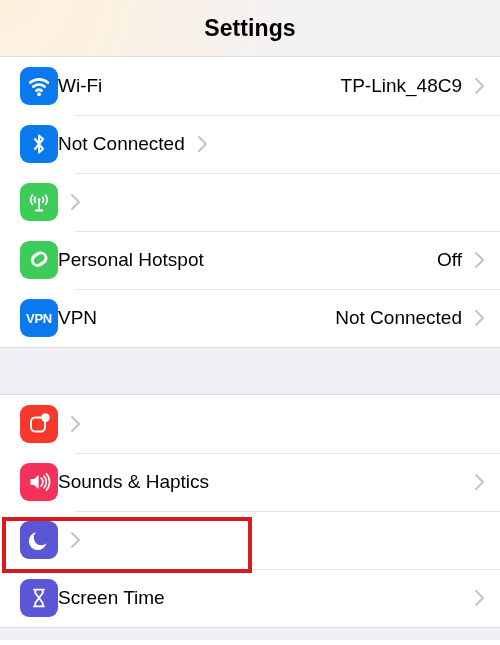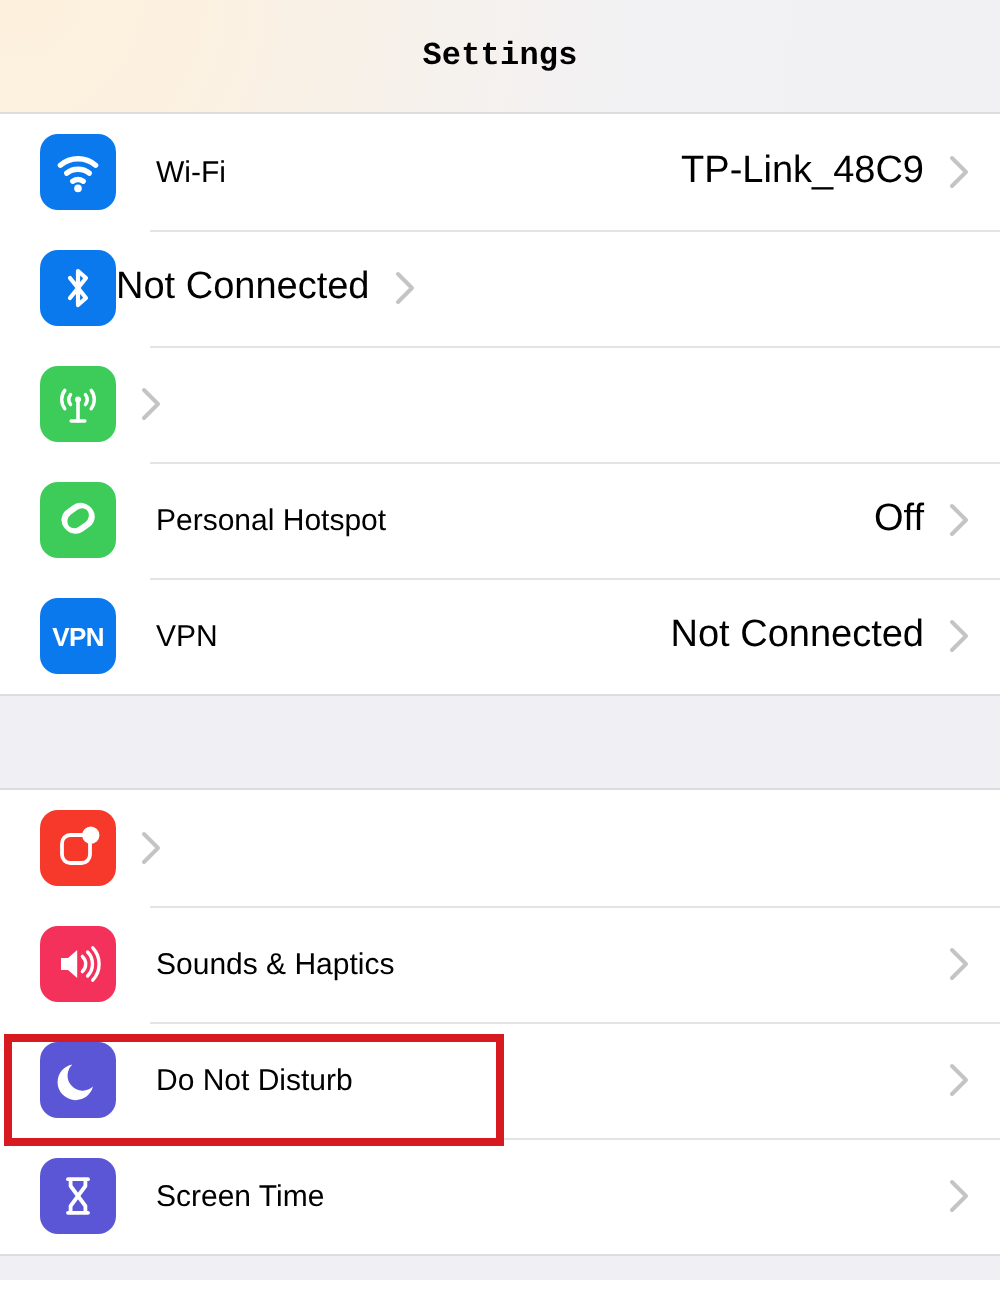--- a/index.html
+++ b/index.html
@@ -26,25 +26,24 @@
     height: 57px;
     width: 100%;
     background:
       radial-gradient(circle at 2% 0%, #fdf0dd 0%, #fcf1e1 18%, #f6f1ec 42%, #f2f2f4 62%, #f1f1f3 100%);
     display: flex;
     align-items: center;
     justify-content: center;
     border-bottom: 1px solid #dcdcdf;
   }
   .header-title {
-    font-size: 16px;
+    font-size: 23px;
     font-weight: bold;
     color: #000000;
     letter-spacing: 0.1px;
-    font-family: Liberation Mono, monospace;
   }
 
   
   .group {
     background: #ffffff;
     width: 100%;
   }
   .group-gap {
     height: 48px;
     width: 100%;
@@ -72,23 +71,22 @@
   .row + .row::before {
     content: "";
     position: absolute;
     left: 75px;
     right: 0;
     top: 0;
     height: 1px;
     background: #e4e4e6;
   }
   .row-label {
-    font-size: 15px;
+    font-size: 19px;
     color: #000000;
-    margin-left: 20px;
     flex: 1;
     white-space: nowrap;
   }
   .row-value {
     font-size: 19px;
     color: #000000;
     margin-right: 12px;
     white-space: nowrap;
   }
   .chevron {
@@ -262,21 +260,20 @@
           </svg>
       </span>
     </div>
 
     <div class="row">
       <div class="app-icon" style="background:#5A56D6;">
         <svg width="26" height="26" viewBox="0 0 26 26">
           <path d="M20.5 16.3 A9 9 0 1 1 10.2 5.2 A7.4 7.4 0 0 0 20.5 16.3 Z" fill="#fff"></path>
         </svg>
       </div>
-      <div class="row-label">Do Not Disturb</div>
       <div class="row-value"></div>
       <span class="chevron">
         <svg width="12" height="20" viewBox="0 0 12 20">
             <path d="M2 3 L9 10 L2 17" fill="none" stroke="#c4c4c6" stroke-width="2" stroke-linecap="round" stroke-linejoin="round"></path>
           </svg>
       </span>
     </div>
 
     <div class="row">
       <div class="app-icon" style="background:#5A56D6;">

